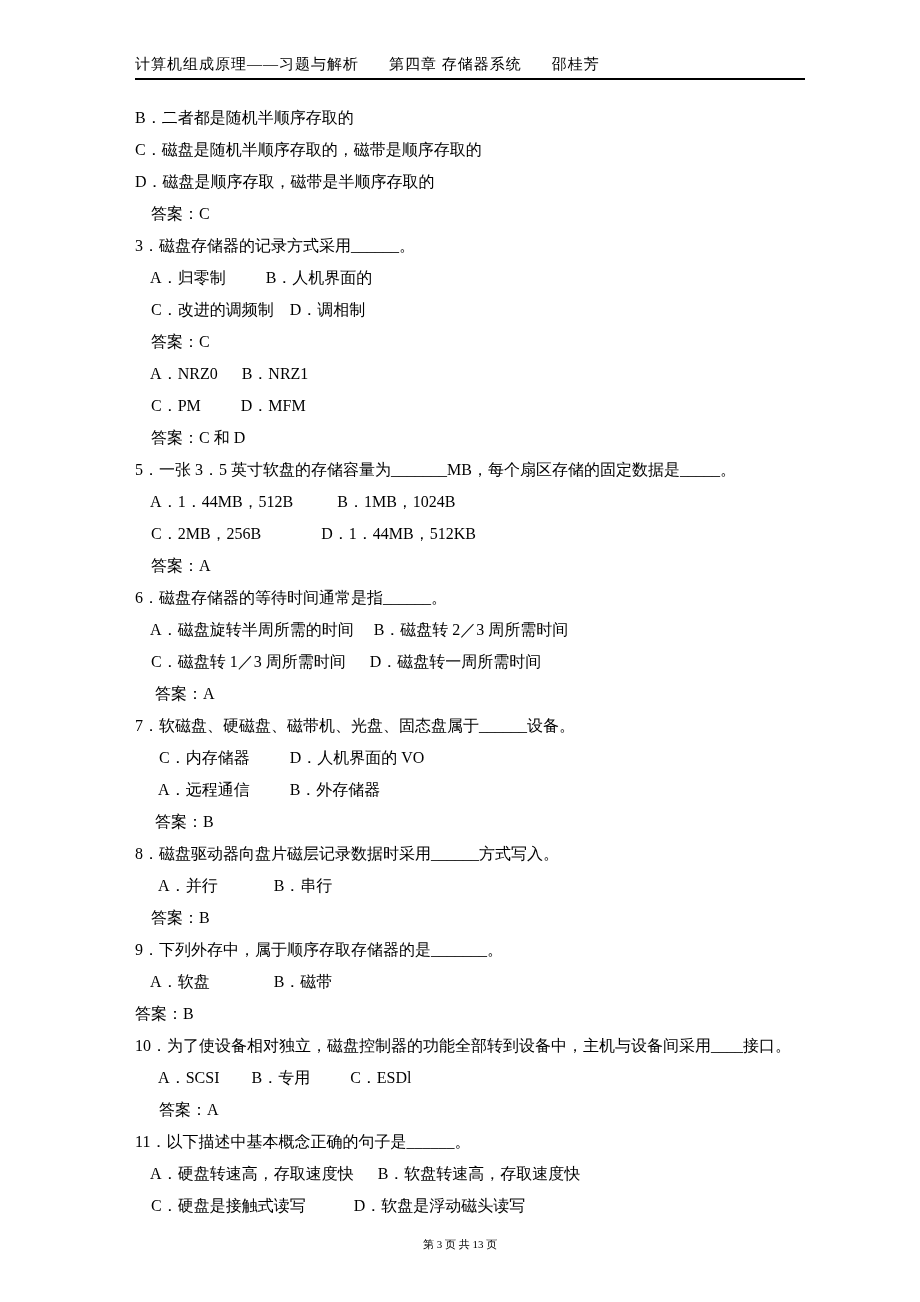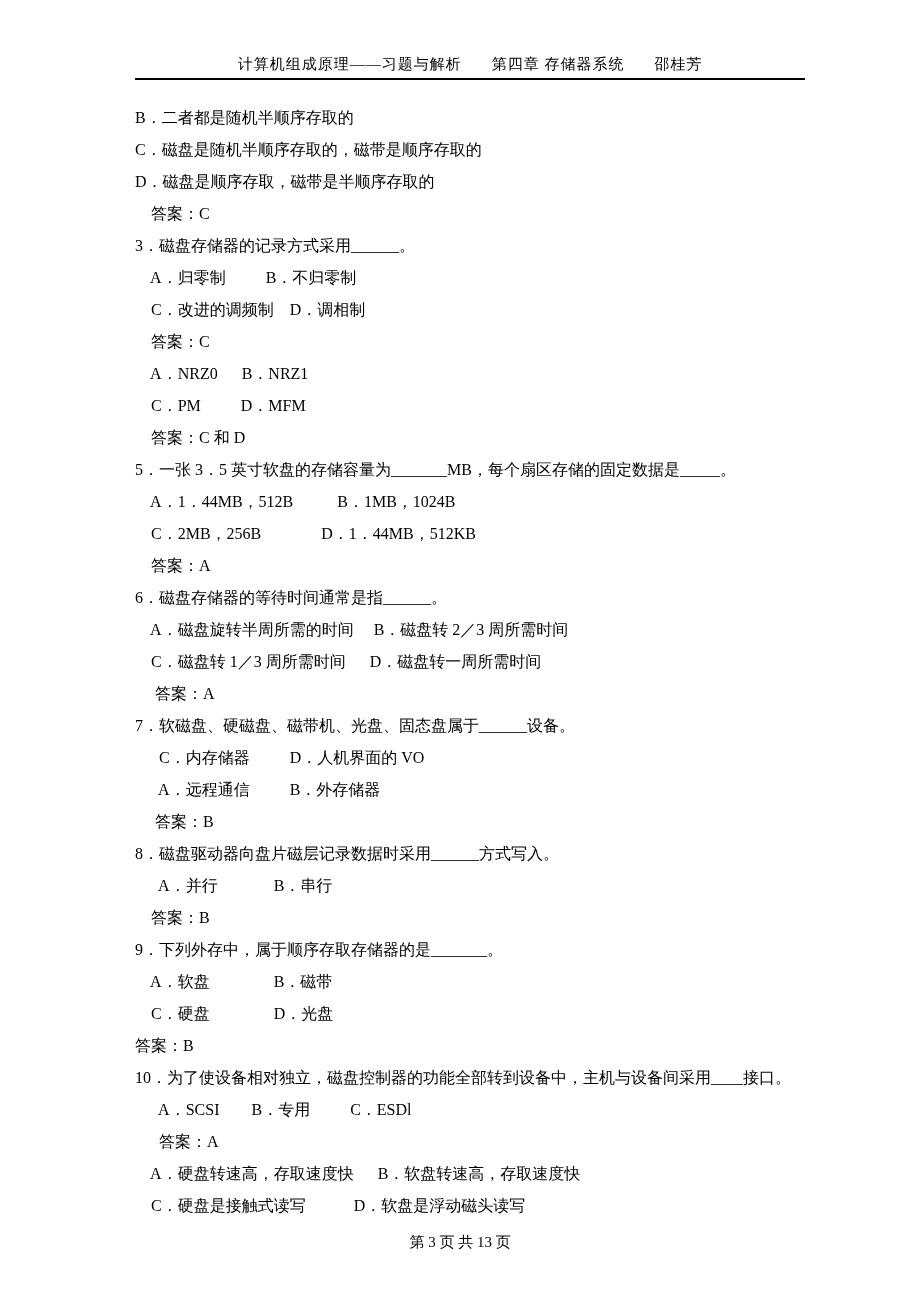--- a/index.html
+++ b/index.html
@@ -9,21 +9,20 @@
       background: #fff;
       font-family: "SimSun", "宋体", serif;
       font-size: 16px;
       color: #000;
       position: relative;
     }
     .page {
       padding: 55px 115px 0 135px;
     }
     .header {
-      text-align: center;
       font-size: 15px;
       letter-spacing: 1px;
       padding-bottom: 4px;
     }
     .header-sub {
       margin-left: 30px;
     }
     .header-line {
       width: 100%;
       height: 2px;
@@ -33,39 +32,39 @@
     .content {
       line-height: 2.0;
       font-size: 16px;
     }
     .row { white-space: pre; }
     .footer {
       position: absolute;
       bottom: 50px;
       width: 920px;
       text-align: center;
-      font-size: 15px;
+      font-size: 11px;
     }
   </style>
 </head>
 <body>
 
 <div class="page">
   <div class="header">
     <span>计算机组成原理——习题与解析</span><span class="header-sub">第四章  存储器系统</span><span class="header-sub">邵桂芳</span>
   </div>
   <div class="header-line"></div>
 
   <div class="content">
     <div class="row">B．二者都是随机半顺序存取的</div>
     <div class="row">C．磁盘是随机半顺序存取的，磁带是顺序存取的</div>
     <div class="row">D．磁盘是顺序存取，磁带是半顺序存取的</div>
     <div class="row">    答案：C</div>
     <div class="row">3．磁盘存储器的记录方式采用______。</div>
-    <div class="row">    A．归零制          B．不归零制</div>
+    <div class="row">    A．归零制          B．人机界面的</div>
     <div class="row">    C．改进的调频制    D．调相制</div>
     <div class="row">    答案：C</div>
     <div class="row">    A．NRZ0      B．NRZ1</div>
     <div class="row">    C．PM          D．MFM</div>
     <div class="row">    答案：C 和 D</div>
     <div class="row">5．一张 3．5 英寸软盘的存储容量为_______MB，每个扇区存储的固定数据是_____。</div>
     <div class="row">    A．1．44MB，512B           B．1MB，1024B</div>
     <div class="row">    C．2MB，256B               D．1．44MB，512KB</div>
     <div class="row">    答案：A</div>
     <div class="row">6．磁盘存储器的等待时间通常是指______。</div>
@@ -74,24 +73,24 @@
     <div class="row">     答案：A</div>
     <div class="row">7．软磁盘、硬磁盘、磁带机、光盘、固态盘属于______设备。</div>
     <div class="row">      C．内存储器          D．人机界面的 VO</div>
     <div class="row">      A．远程通信          B．外存储器</div>
     <div class="row">     答案：B</div>
     <div class="row">8．磁盘驱动器向盘片磁层记录数据时采用______方式写入。</div>
     <div class="row">      A．并行              B．串行</div>
     <div class="row">    答案：B</div>
     <div class="row">9．下列外存中，属于顺序存取存储器的是_______。</div>
     <div class="row">    A．软盘                B．磁带</div>
-    <div class="row">    C．硬盘                D．光盘</div>
     <div class="row">答案：B</div>
     <div class="row">10．为了使设备相对独立，磁盘控制器的功能全部转到设备中，主机与设备间采用____接口。</div>
     <div class="row">      A．SCSI        B．专用          C．ESDl</div>
     <div class="row">      答案：A</div>
+    <div class="row">11．以下描述中基本概念正确的句子是______。</div>
     <div class="row">    A．硬盘转速高，存取速度快      B．软盘转速高，存取速度快</div>
     <div class="row">    C．硬盘是接触式读写            D．软盘是浮动磁头读写</div>
 
   </div>
 </div>
 
 <div class="footer">第 3 页 共 13 页</div>
 
 </body></html>

